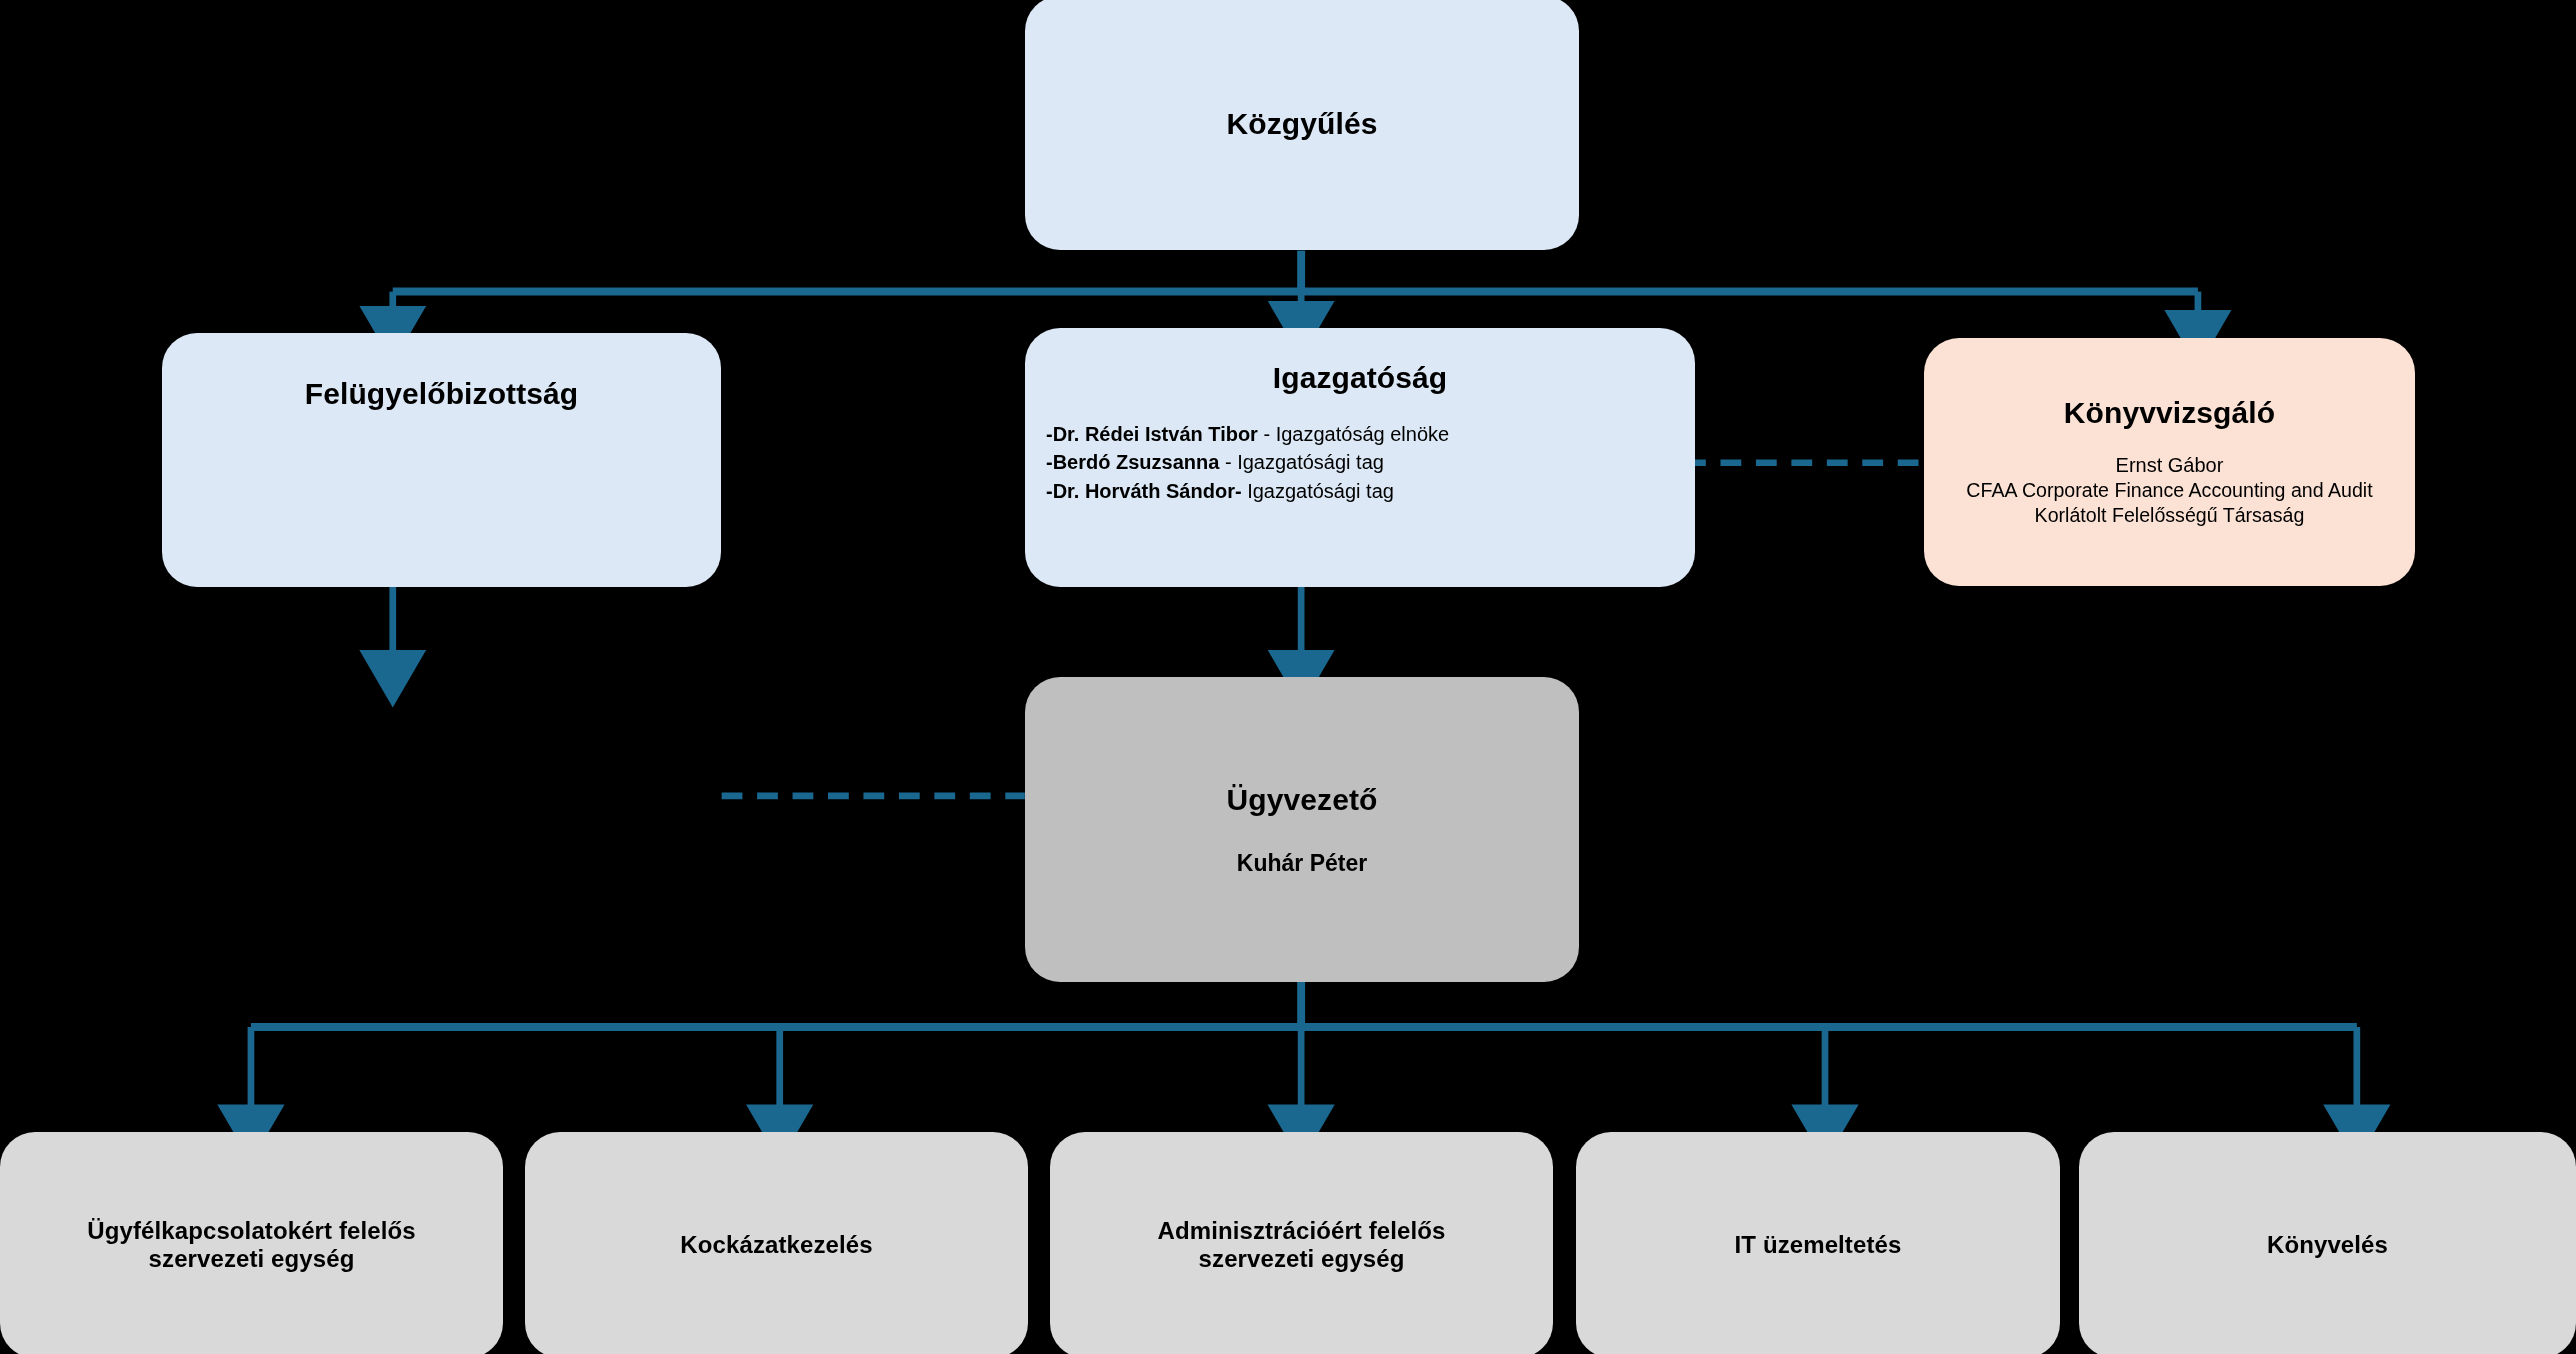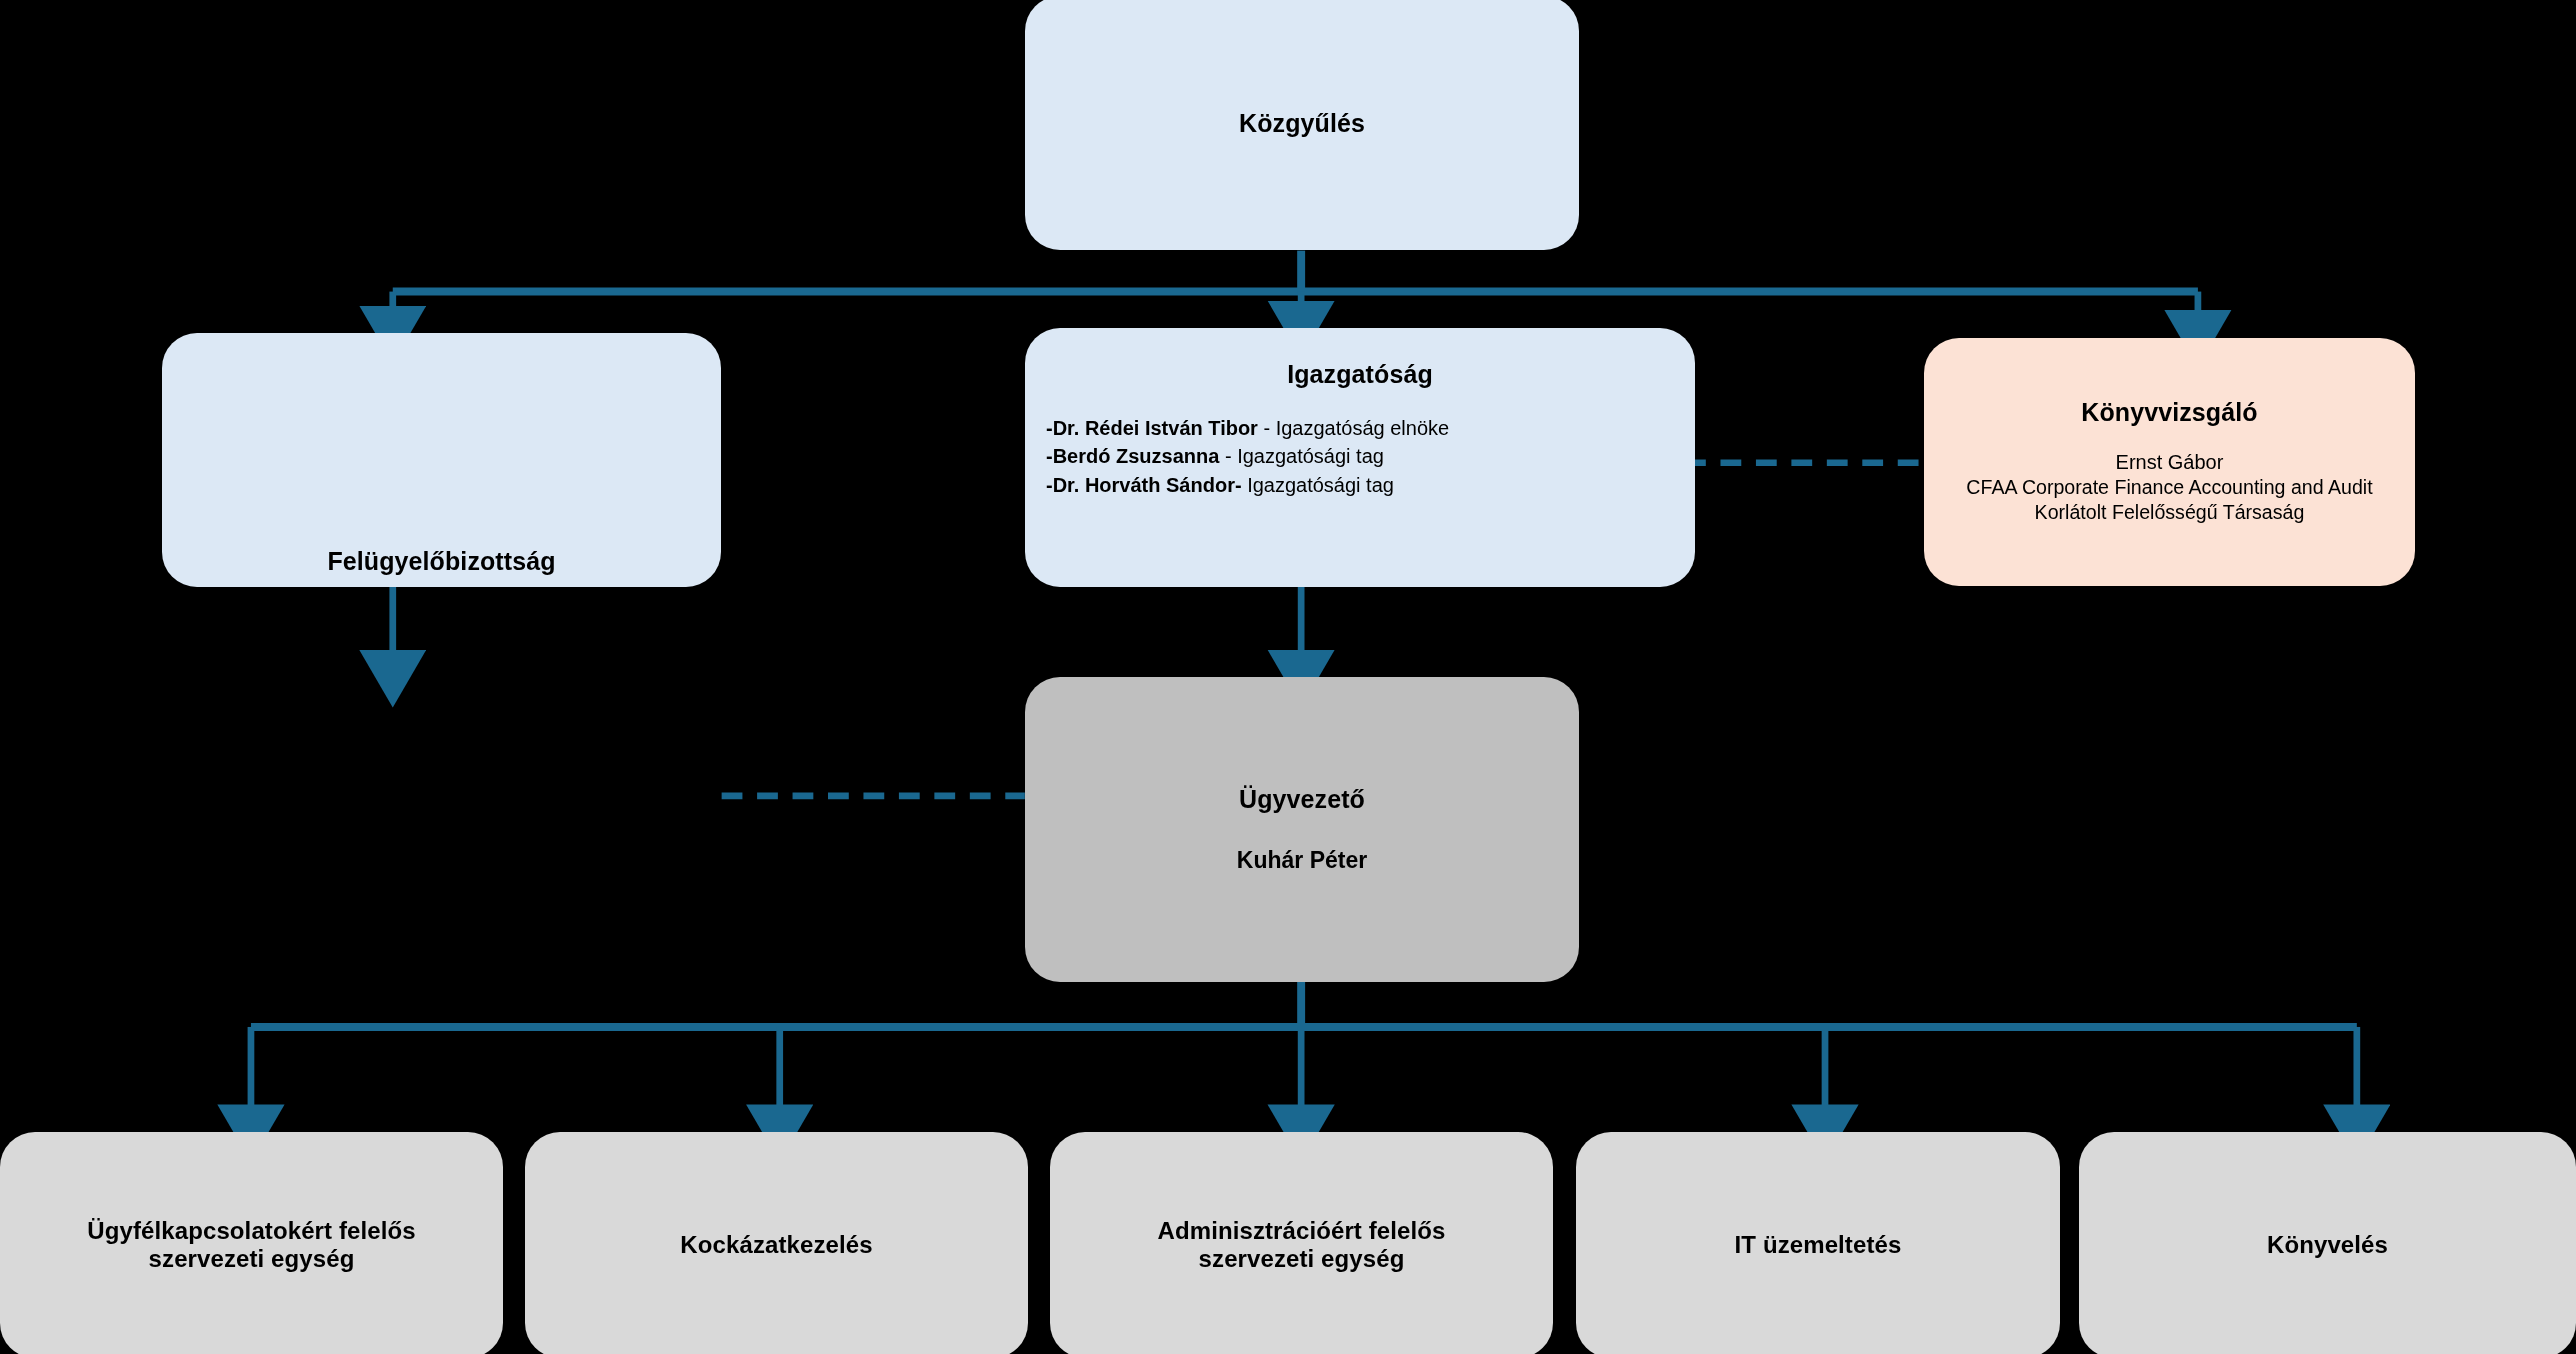--- a/index.html
+++ b/index.html
@@ -35,21 +35,21 @@
     color:#000000;
     padding:11px 21px;
   }
   .fill-blue{background:#dce8f5;}
   .fill-peach{background:#fce2d5;}
   .fill-gray-dark{background:#bfbfbf;}
   .fill-gray-light{background:#d9d9d9;}
 
   .node-title{
     font-weight:bold;
-    font-size:25px;
+    font-size:30px;
     line-height:1.18;
     letter-spacing:0.1px;
   }
   .node-title.small{font-size:24px;}
   .node-sub{
     font-size:23px;
     line-height:1.22;
     margin-top:6.1px;
   }
   .node-sub.bold{font-weight:bold;}
@@ -67,21 +67,21 @@
 
   .auditor-lines{
     margin-top:21px;
     font-size:19.6px;
     line-height:1.30;
   }
   .auditor-lines .nm{font-weight:normal;font-size:20px;}
 
   
   #n-kozgyules     {left:1025px; top:-3.7px;   width:554px;  height:254px;}
-  #n-felugyelo     {left:162px;  top:333px;  width:559px;  height:254px; justify-content:flex-end; padding-top:43px;}
+  #n-felugyelo     {left:162px;  top:333px;  width:559px;  height:254px; justify-content:flex-start; padding-top:43px;}
   #n-igazgatosag   {left:1025px; top:328px;  width:670px;  height:259px; justify-content:flex-start; padding-top:32px;}
   #n-konyvvizsgalo {left:1924px; top:338px;  width:491px;  height:248px;}
   #n-belso         {left:162px;  top:677px; width:559px;  height:238px;}
   #n-ugyvezeto     {left:1025px; top:677px; width:554px;  height:305px;}
 
   #n-ugyfel        {left:0px;    top:1132px; width:503px;  height:226px;}
   #n-kockazat      {left:525px;  top:1132px; width:503px;  height:226px;}
   #n-admin         {left:1050px; top:1132px; width:503px;  height:226px;}
   #n-it            {left:1576px; top:1132px; width:484px;  height:226px;}
   #n-konyveles     {left:2079px; top:1132px; width:497px;  height:226px;}

